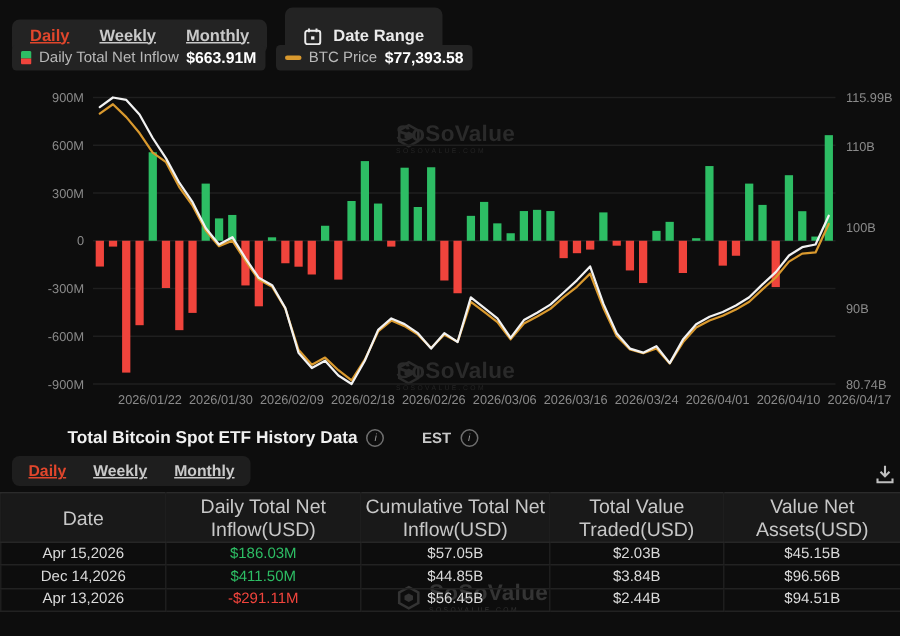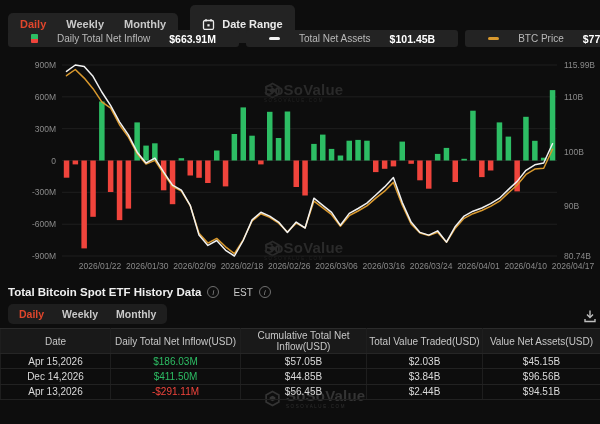--- a/index.html
+++ b/index.html
@@ -1,58 +1,58 @@
 <!DOCTYPE html>
 <html><head>
 <meta charset="utf-8">
 <style>
   html,body{margin:0;padding:0;}
   body{width:600px;height:424px;background:#0D0D0D;position:relative;overflow:hidden;
        font-family:"Liberation Sans",sans-serif;color:#DDD;-webkit-font-smoothing:antialiased;}
   
   .toolbar{position:absolute;top:5px;left:8px;display:flex;gap:12px;align-items:center;}
   .tabgroup{display:flex;align-items:center;background:#232323;border-radius:5px;height:23px;padding:0 2px;}
-  .tab{font-size:11px;font-weight:bold;color:#C9C9C9;padding:0 10px;cursor:pointer;line-height:23px;}
+  .tab{font-size:11px;font-weight:bold;color:#C9C9C9;padding:0 10px;cursor:pointer;line-height:23px;text-decoration:underline;}
   .tab.active{color:#E1462C;}
   .daterange{display:flex;align-items:center;gap:7px;background:#232323;border-radius:5px;height:38px;
              padding:0 12px;font-size:11px;font-weight:bold;color:#EAEAEA;cursor:pointer;}
   
   .legend{position:absolute;top:30px;left:8px;display:flex;gap:7px;}
-  .chip{display:flex;align-items:center;gap:19px;background:#232323;border-radius:3px;height:17px;
-        padding:0 23px;font-size:10px;color:#B9B9B9;white-space:nowrap;}
+  .chip{display:flex;align-items:center;gap:5px;background:#232323;border-radius:3px;height:17px;
+        padding:0 6px;font-size:10px;color:#B9B9B9;white-space:nowrap;}
   .chip b{color:#FFF;font-size:10.5px;}
   .ic-inflow{width:7px;height:9px;display:flex;flex-direction:column;border-radius:1px;overflow:hidden;}
   .ic-inflow i{flex:1;}
   .ic-dash{width:11px;height:3px;border-radius:2px;}
   
   .chart{position:absolute;top:52px;left:0;width:600px;height:222px;}
   .chart svg{position:absolute;left:0;top:0;z-index:1;}
   svg text{font-family:"Liberation Sans",sans-serif;}
   
   .wm{position:absolute;display:flex;align-items:center;gap:5px;color:#2A2A2A;z-index:0;}
   .wm .col{display:flex;flex-direction:column;line-height:1;}
   .wm .t{font-size:15px;font-weight:bold;letter-spacing:.2px;}
   .wm .s{font-size:4.5px;letter-spacing:1.6px;margin-top:2px;color:#242424;}
   .wm-1{left:264px;top:30px;}
   .wm-2{left:264px;top:188px;}
   .wm-3{left:264px;top:60px;color:#343434;z-index:0;}
   .wm-3 .s{color:#303030;}
   
   .tbl-title{position:absolute;top:286px;left:8px;display:flex;align-items:center;gap:6px;}
-  .tbl-title .tt{font-size:11.5px;font-weight:bold;color:#F0F0F0;}
-  .tbl-title .est{font-size:10px;font-weight:normal;color:#C9C9C9;margin-left:8px;}
+  .tbl-title .tt{font-size:11.5px;font-weight:bold;color:#F0F0F0;margin-left:37px;}
+  .tbl-title .est{font-size:10px;font-weight:bold;color:#C9C9C9;margin-left:19px;}
   .info{width:10px;height:10px;border:1px solid #6F6F6F;border-radius:50%;color:#9A9A9A;font-size:7px;
         display:inline-flex;align-items:center;justify-content:center;font-style:italic;cursor:pointer;}
   .tbl-tabs{position:absolute;top:304px;left:8px;}
   .tbl-tabs .tabgroup{height:20px;background:#1E1E1E;}
   .tbl-tabs .tab{font-size:10.5px;line-height:20px;padding:0 9px;}
   .download{position:absolute;top:308px;right:2px;width:16px;height:16px;cursor:pointer;}
   .tblwrap{position:absolute;top:328px;left:0;width:600px;height:96px;}
   table{width:100%;border-collapse:collapse;table-layout:fixed;position:relative;z-index:1;}
-  th{background:#191919;color:#C7C7C7;font-weight:normal;font-size:10px;height:19px;
+  th{background:#191919;color:#C7C7C7;font-weight:normal;font-size:13px;height:19px;
      border:1px solid #262626;border-top:1px solid #2B2B2B;}
   td{font-size:10px;color:#DADADA;text-align:center;height:14.4px;border:1px solid #222;
      background:transparent;padding:0;}
   td.up{color:#2DBD64;}
   td.down{color:#F0443C;}
   table,th,td{border-left-color:#1E1E1E;border-right-color:#1E1E1E;}
 </style>
 </head>
 <body>
 
@@ -74,25 +74,20 @@
 </div>
 
 <div class="legend" id="legend">
     <div class="chip">
       <span class="ic-inflow">
         <i style="background:#2DBD64"></i>
         <i style="background:#F0443C"></i>
       </span>
       <span>Daily Total Net Inflow</span>
       <b>$663.91M</b>
-    </div>
-    <div class="chip">
-      <span class="ic-dash" style="background: rgb(242, 242, 242);"></span>
-      <span>Total Net Assets</span>
-      <b>$101.45B</b>
     </div>
     <div class="chip">
       <span class="ic-dash" style="background: rgb(217, 153, 46);"></span>
       <span>BTC Price</span>
       <b>$77,393.58</b>
     </div>
   </div>
 
 <div class="chart">
   <div class="wm wm-1">

